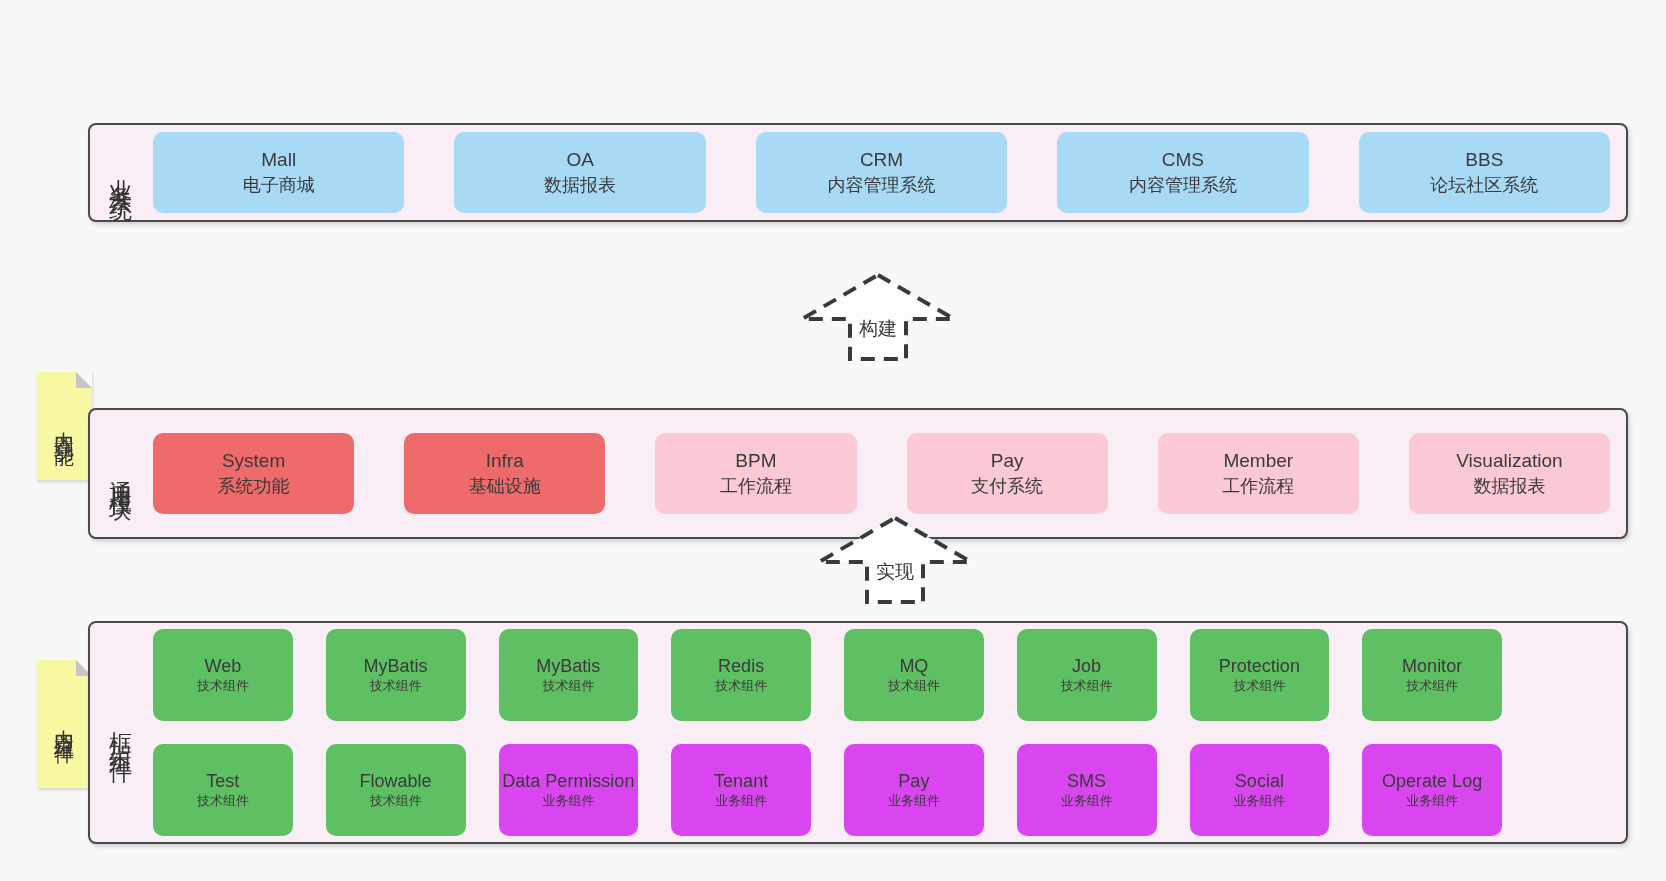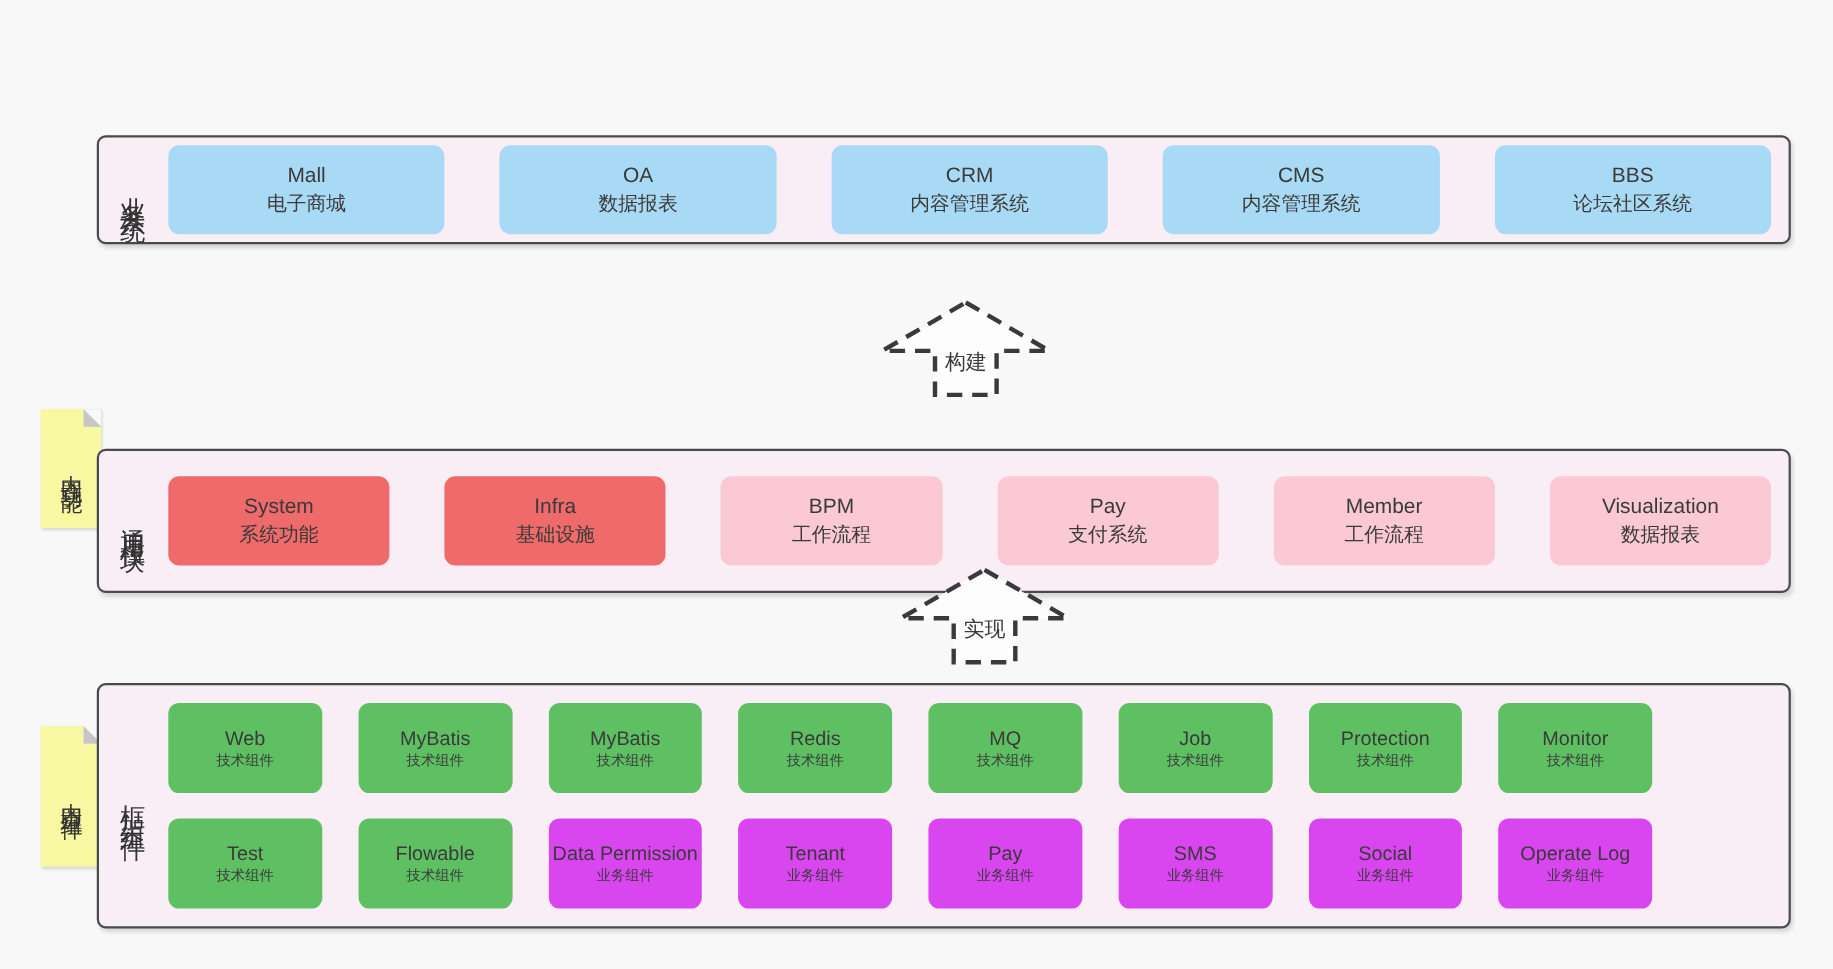--- a/index.html
+++ b/index.html
@@ -41,21 +41,21 @@
     padding:0 124px 0 2px;
   }
 
   
   .box{
     border-radius:10px;display:flex;flex-direction:column;
     align-items:center;justify-content:center;text-align:center;
     line-height:1.38;
   }
   .band-content .box{flex:1;height:81px;}
-  .band-grid .box{height:82px;}
+  .band-grid .box{height:92px;}
   .box-name{font-size:19px;}
   .box-desc{font-size:18px;}
   .band-grid .box-name{font-size:18px;line-height:1.25;}
   .band-grid .box-desc{font-size:13px;}
   .blue{background:#a9daf5;}
   .red{background:#ef6a6a;}
   .pink{background:#fac9d3;}
   .green{background:#5fc063;}
   .green-light{background:#d946ef;}
 

